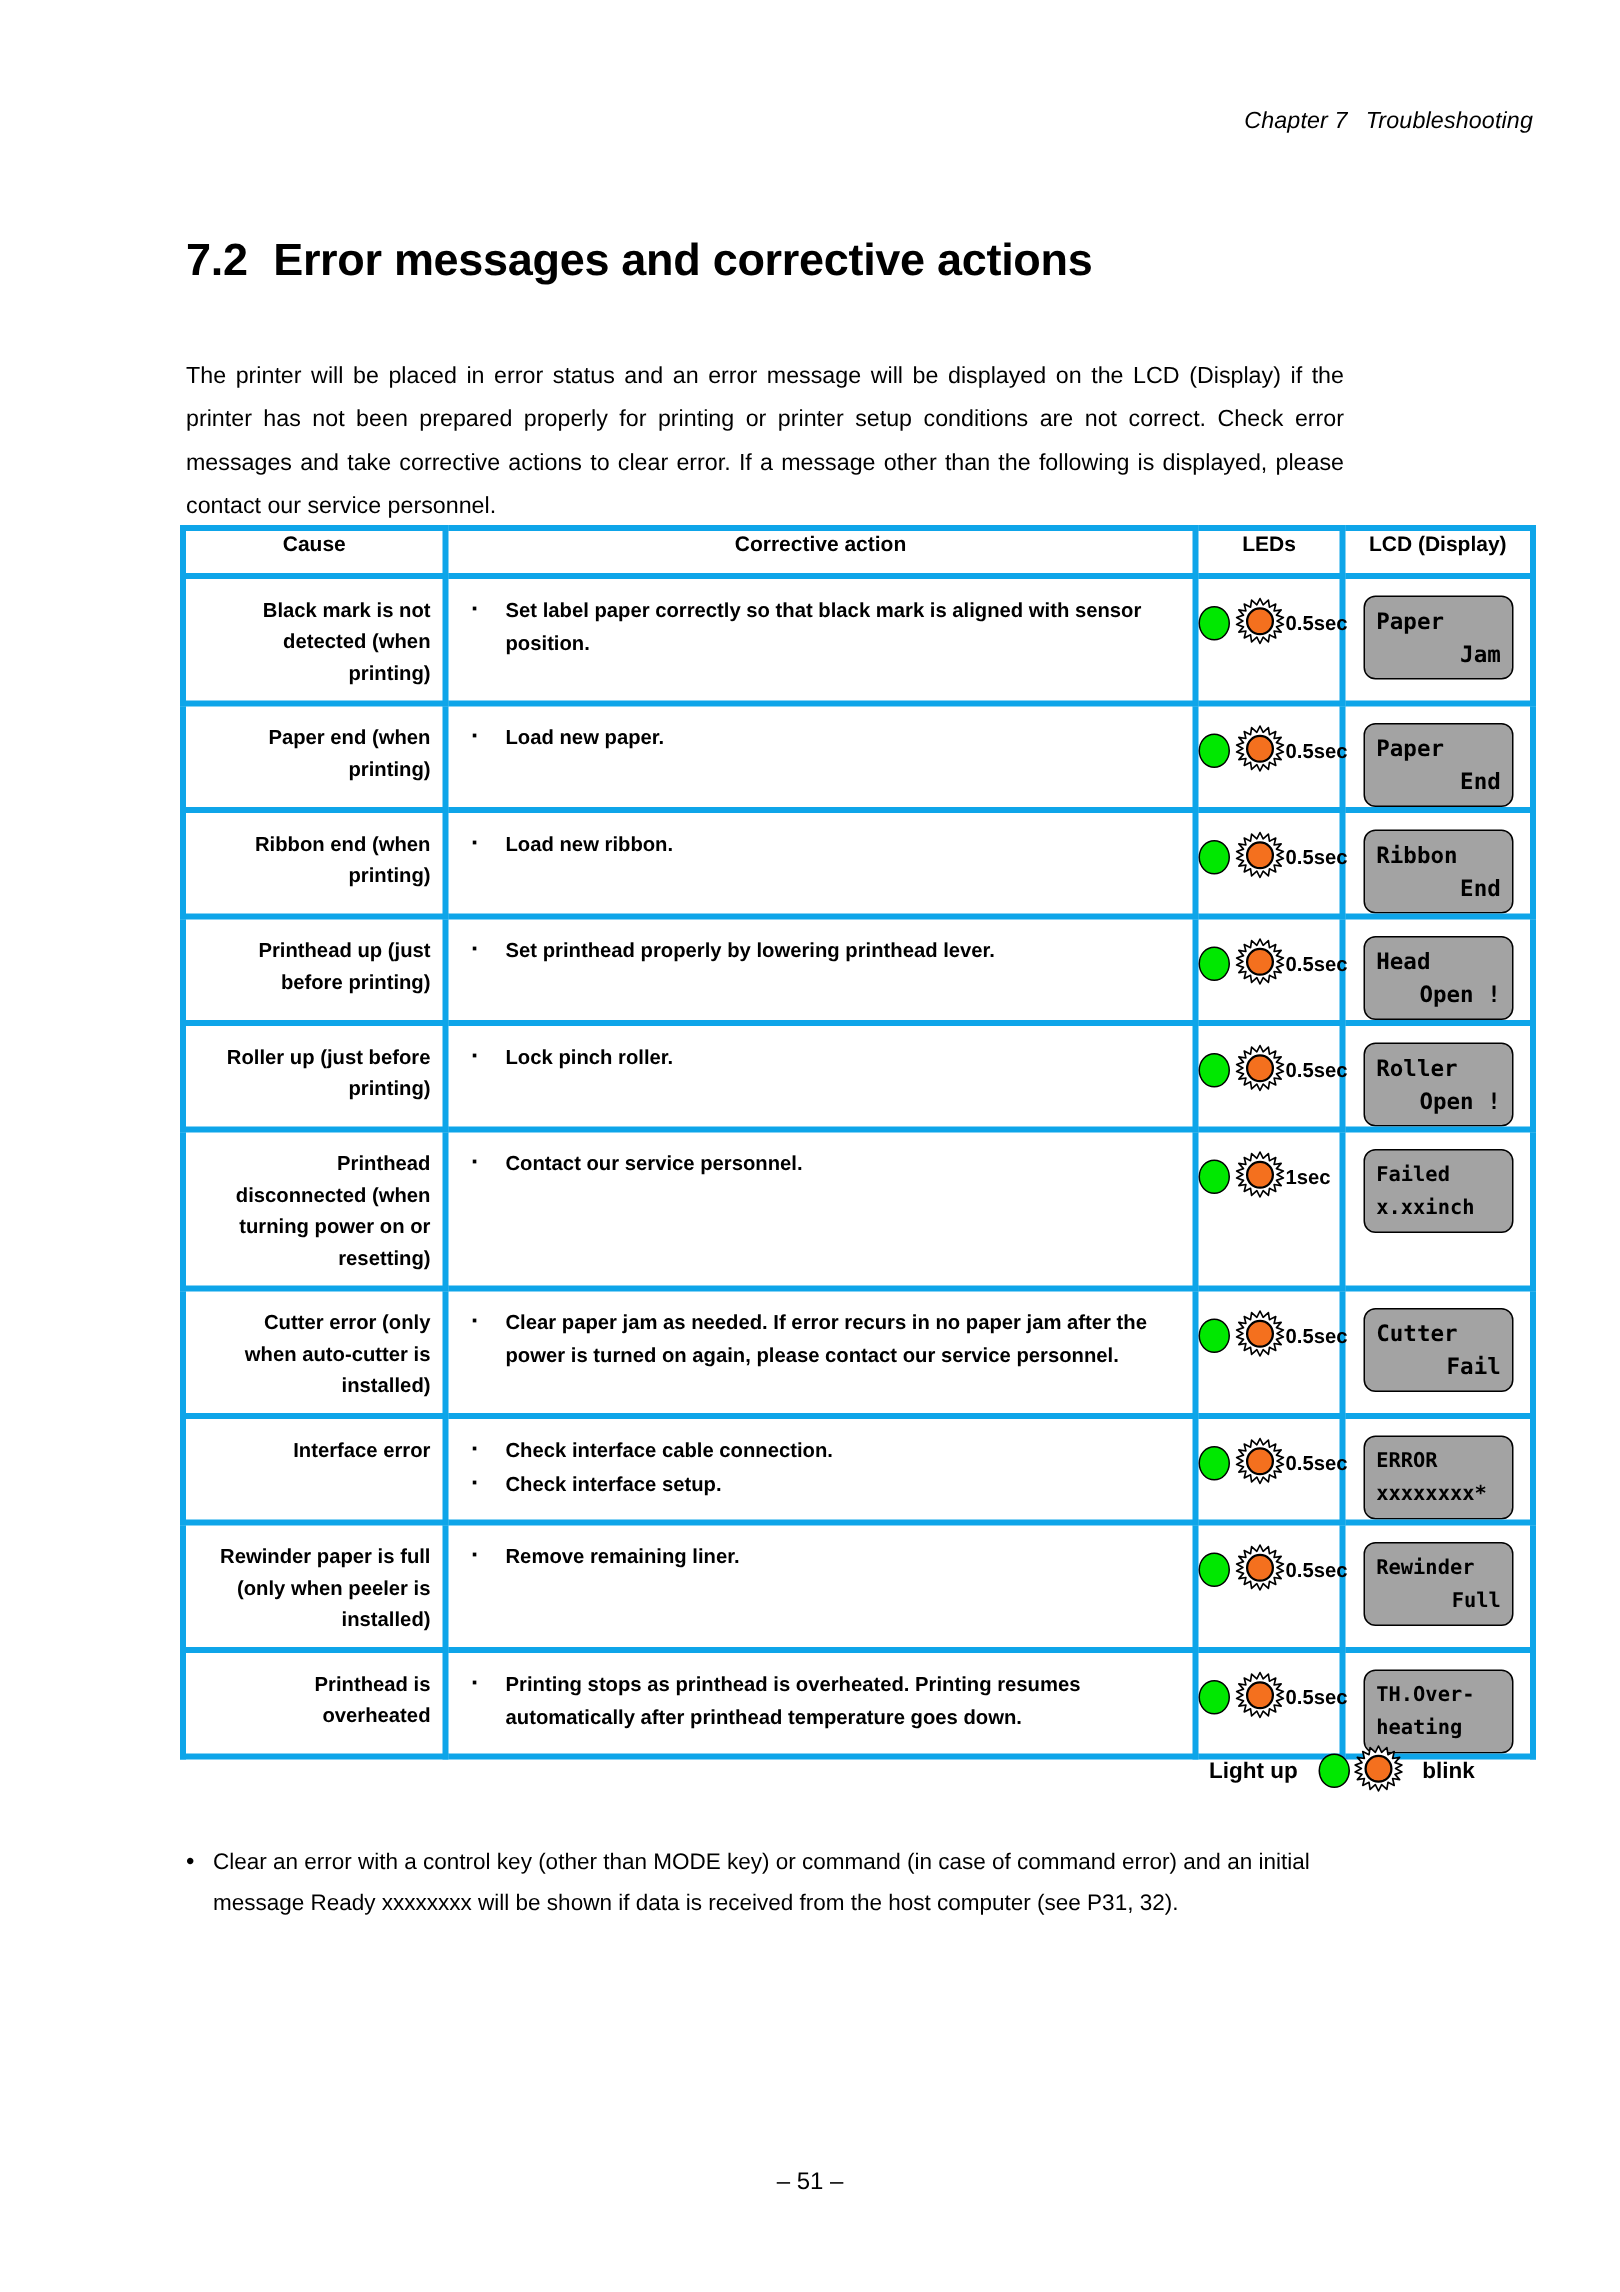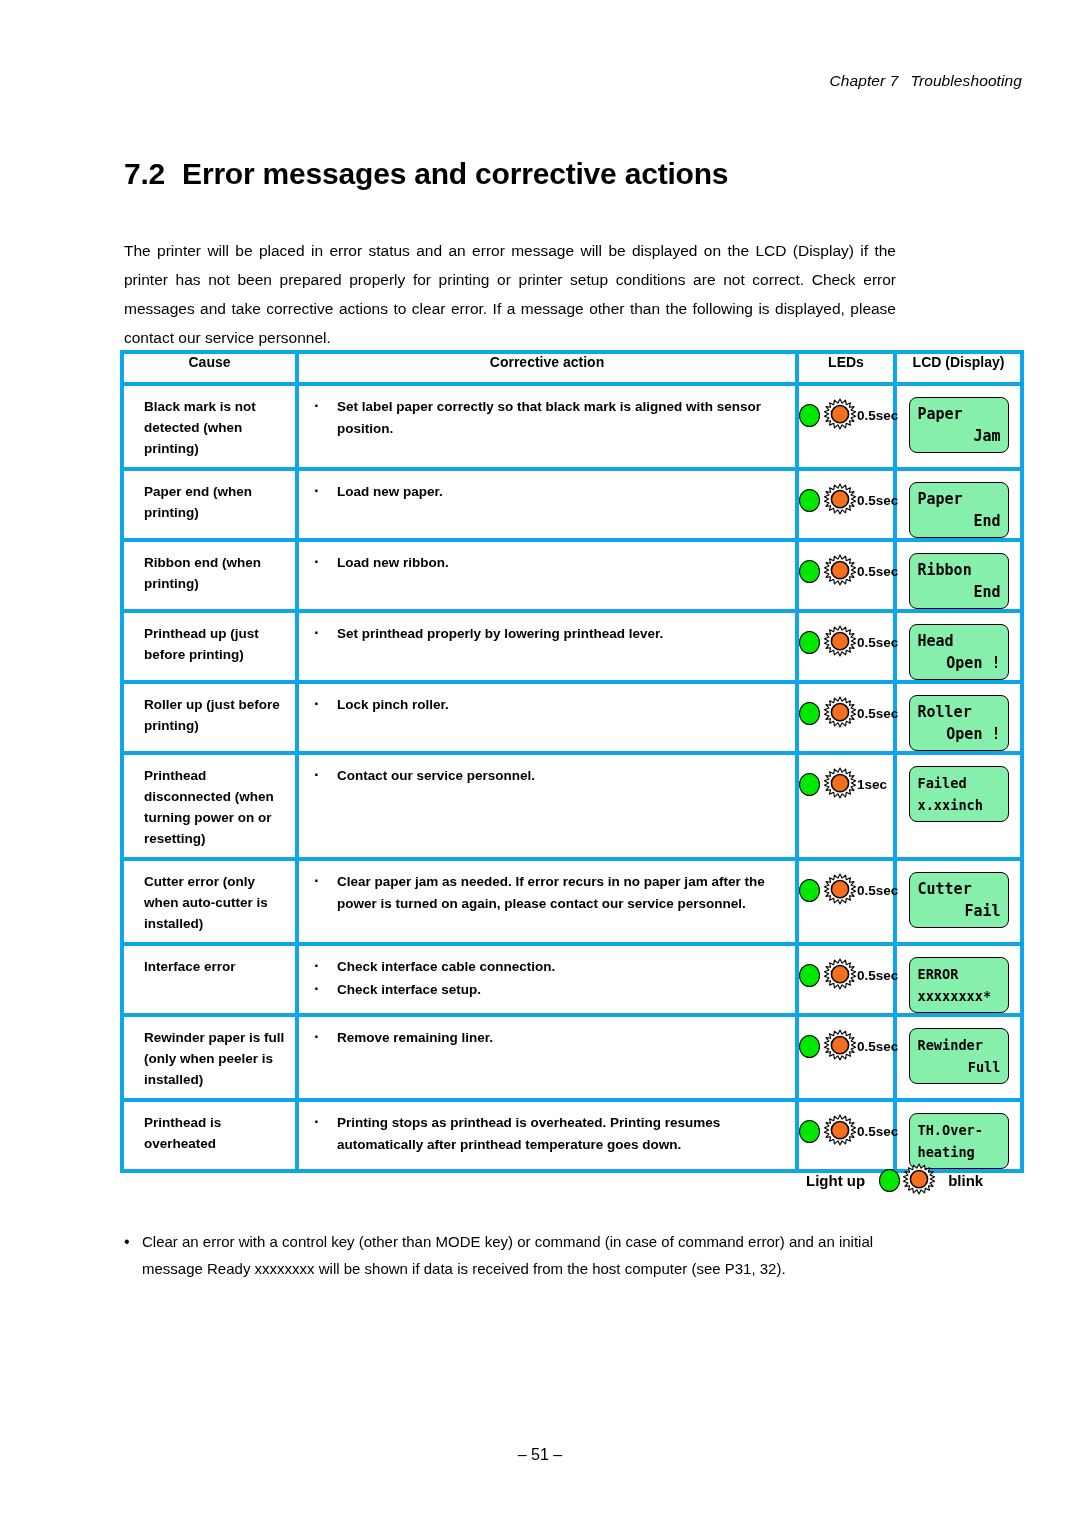--- a/index.html
+++ b/index.html
@@ -78,20 +78,21 @@
     text-align: center;
     font-size: 14px;
     height: 28px;
     vertical-align: middle;
     padding: 2px 4px;
   }
 
   td.cause-cell {
     padding: 10px 8px 8px 20px;
     line-height: 21px;
+    text-align: right;
   }
   td.action-cell {
     padding: 10px 6px 8px 0;
   }
   td.leds-cell {
     padding: 0;
     text-align: center;
   }
   td.lcd-cell {
     padding: 0;
@@ -156,21 +157,21 @@
   .lcd-box {
     margin: 11px auto 0 auto;
     width: 100px;
     border: 1.8px solid #000000;
     border-radius: 8px;
     box-sizing: border-box;
     padding: 5px 7px 5px 8px;
     font-family: "DejaVu Sans Mono", monospace;
     font-size: 15px;
     line-height: 22px;
-    background: #86efac;
+    background: #a3a3a3;
   }
   .lcd-l1 { text-align: left;  letter-spacing: 0px; white-space: nowrap;}
   .lcd-l2 { text-align: right; letter-spacing: 0px; white-space: nowrap;}
   .lcd-l2.align-left { text-align: left; }
   .lcd-box.tight { font-size: 13.6px; }
 
   
   .legend {
     position: absolute;
     top: 1163px;

